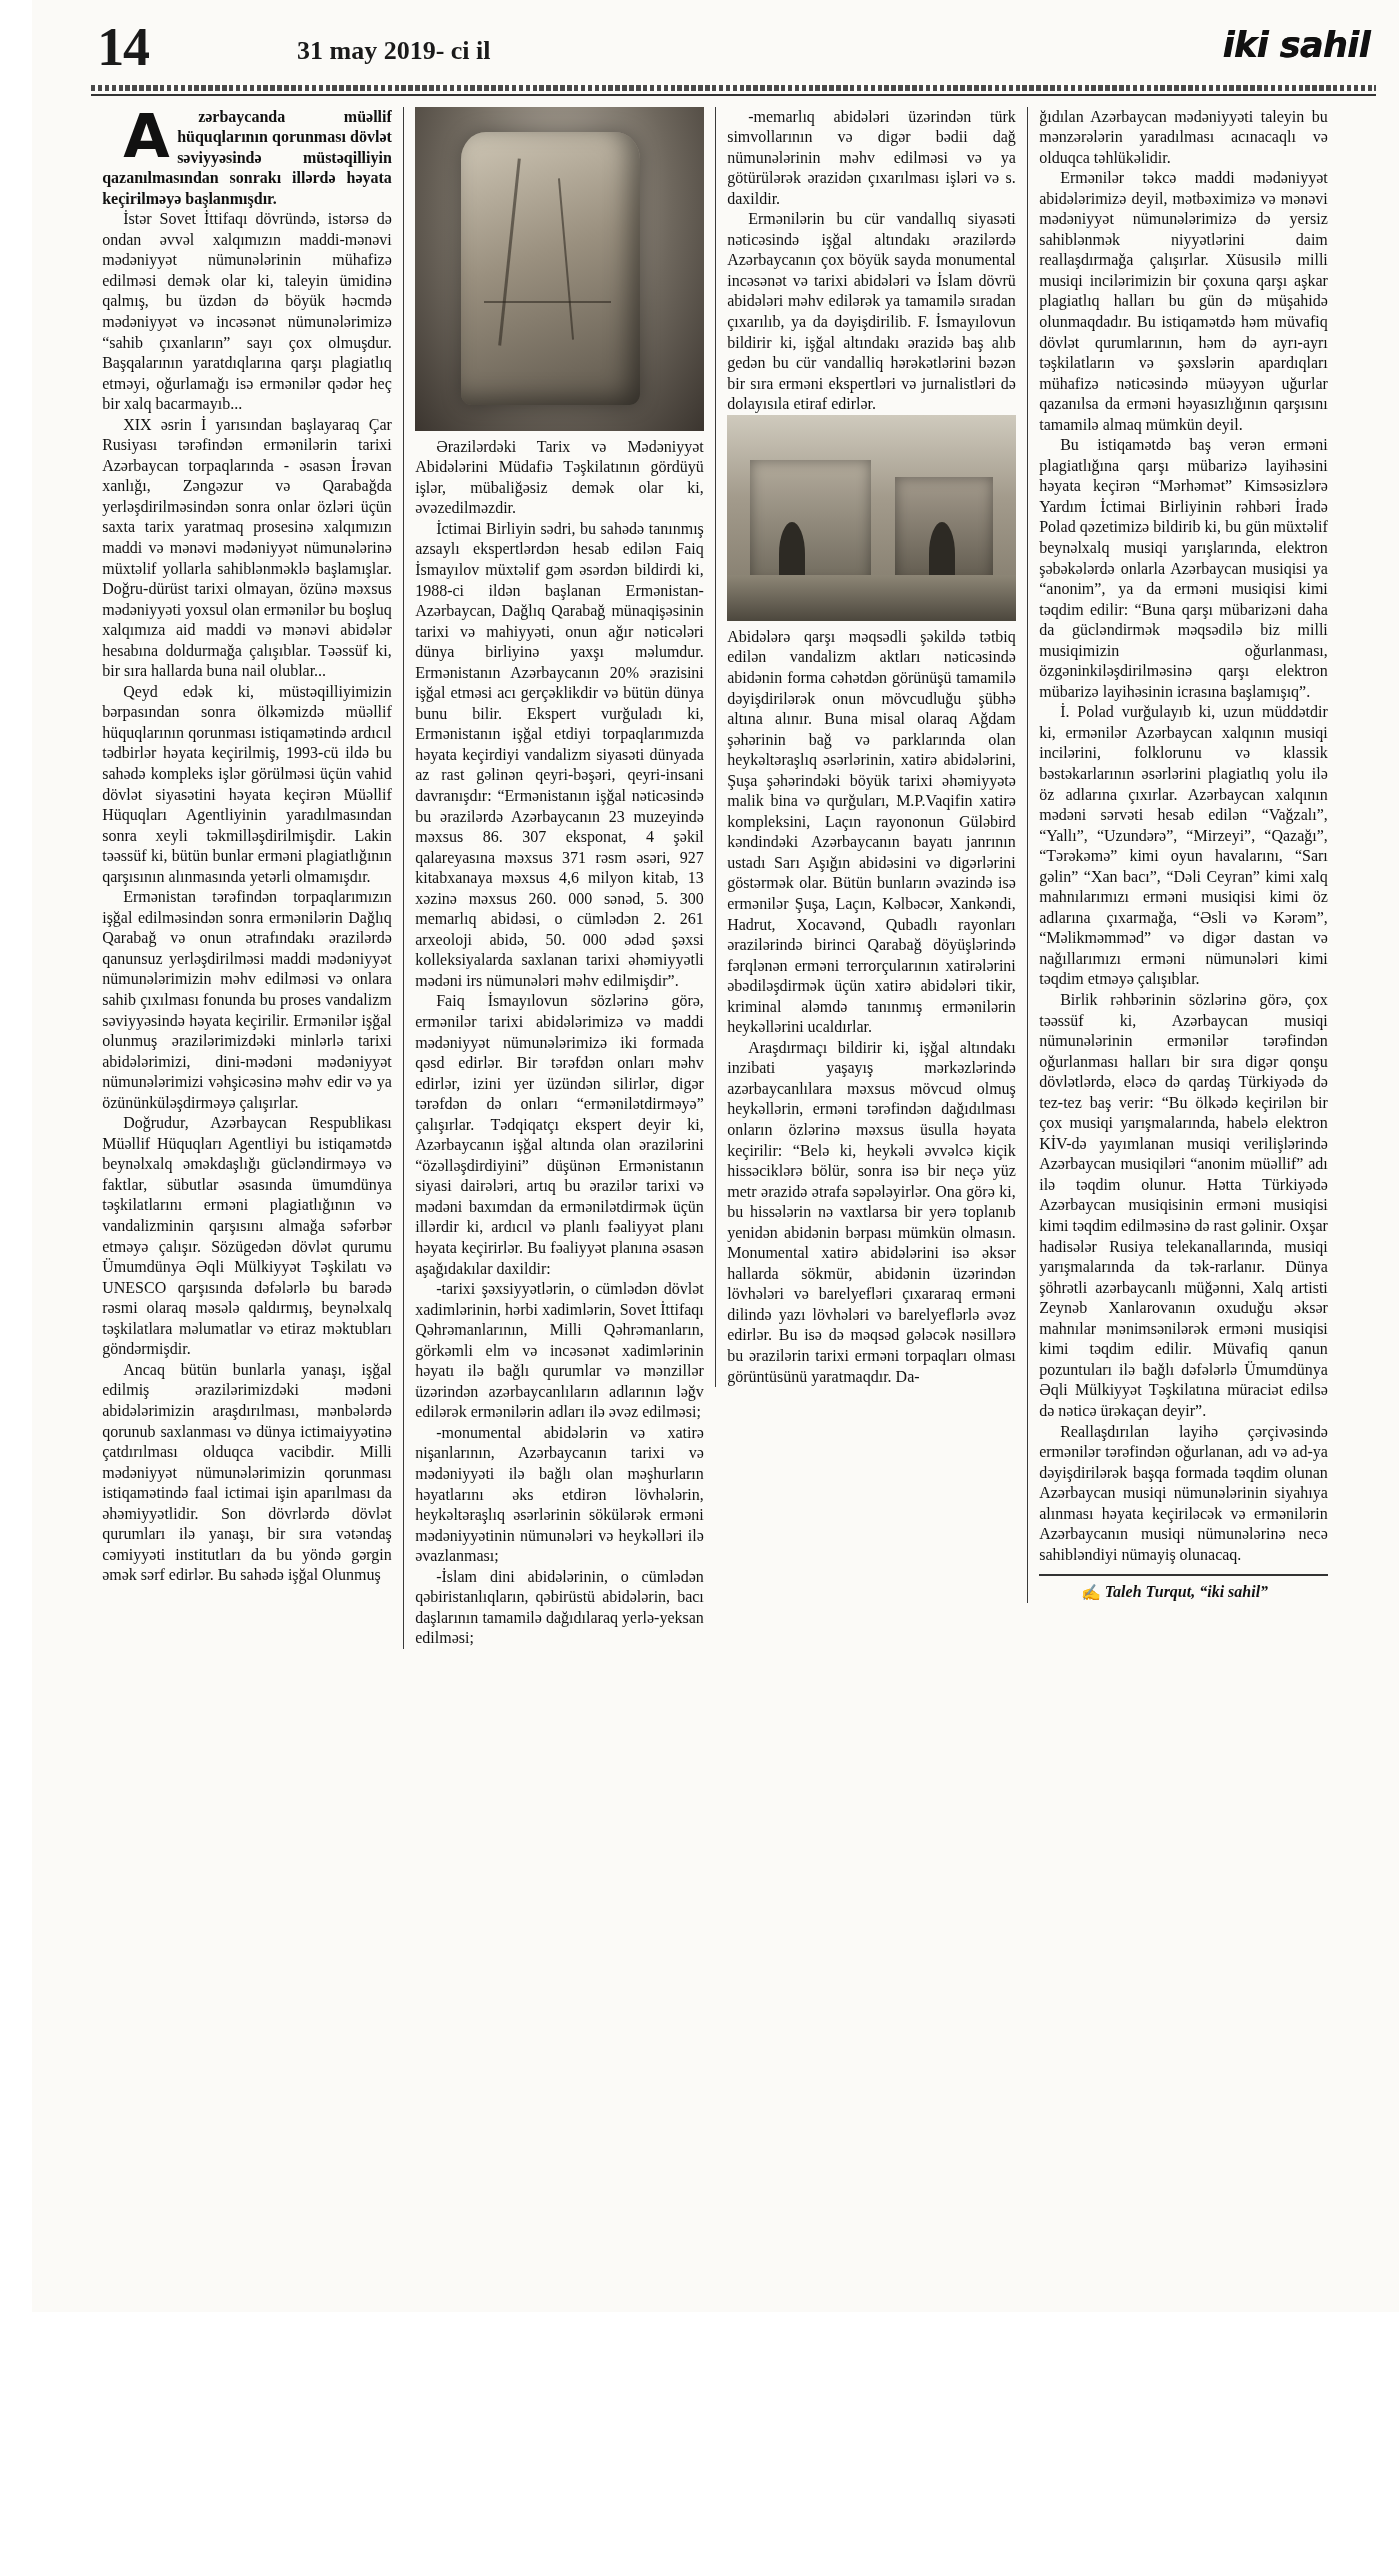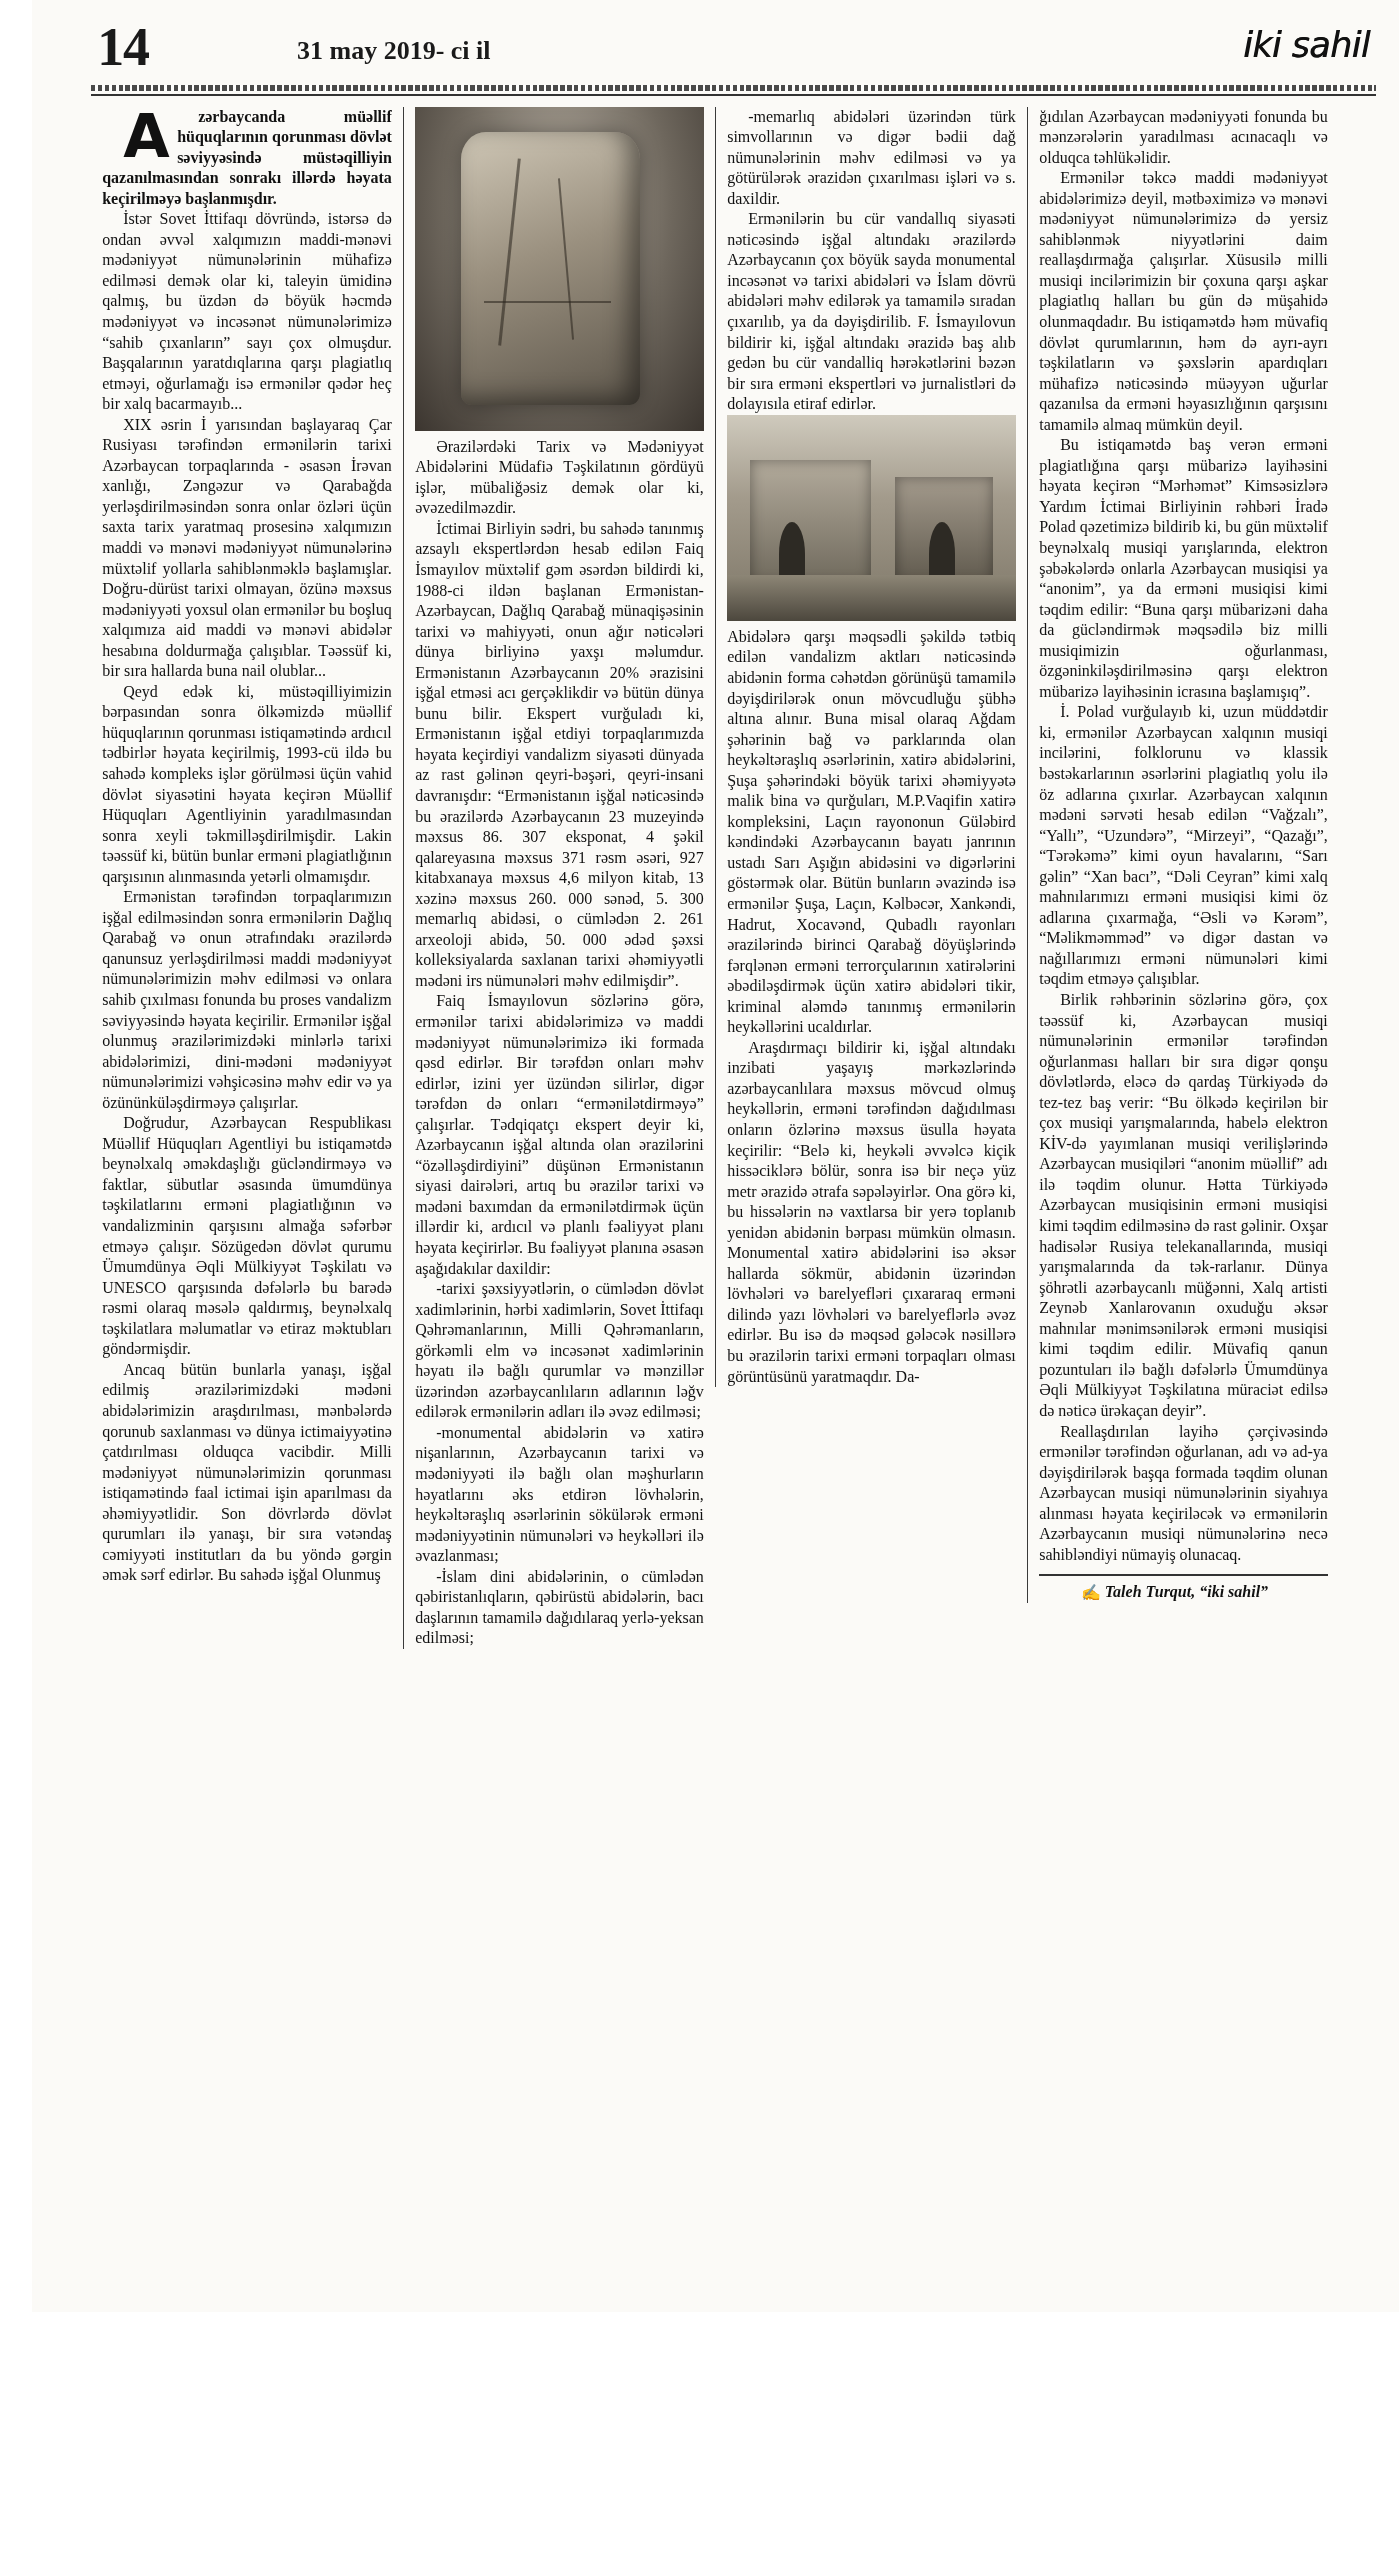--- a/index.html
+++ b/index.html
@@ -55,21 +55,21 @@
     font-family: "Liberation Serif", serif;
     font-weight: bold;
     font-size: 26px;
     color: #1a1a1a;
   }
   .brand {
     position: absolute;
     right: 6.2px;
     top: 0px;
     font-family: "DejaVu Sans", sans-serif;
-    font-weight: normal;
+    font-weight: bold;
     font-style: italic;
     font-size: 35px;
     letter-spacing: -0.6px;
     color: #111;
     text-shadow: 0.6px 0 0 #111;
   }
   .masthead-rule {
     position: absolute;
     left: 0;
     right: 0;
@@ -320,21 +320,21 @@
           <div class="ph-door" style="left:18%;"></div>
           <div class="ph-door" style="left:70%;"></div>
         </div>
 
         <p class="noindent">Abidələrə qarşı məqsədli şəkildə tətbiq edilən vandalizm aktları nəticəsində abidənin forma cəhətdən görünüşü tamamilə dəyişdirilərək onun mövcudluğu şübhə altına alınır. Buna misal olaraq Ağdam şəhərinin bağ və parklarında olan heykəltəraşlıq əsərlərinin, xatirə abidələrini, Şuşa şəhərindəki böyük tarixi əhəmiyyətə malik bina və qurğuları, M.P.Vaqifin xatirə kompleksini, Laçın rayononun Güləbird kəndindəki Azərbaycanın bayatı janrının ustadı Sarı Aşığın abidəsini və digərlərini göstərmək olar. Bütün bunların əvazində isə ermənilər Şuşa, Laçın, Kəlbəcər, Xankəndi, Hadrut, Xocavənd, Qubadlı rayonları ərazilərində birinci Qarabağ döyüşlərində fərqlənən erməni terrorçularının xatirələrini əbədiləşdirmək üçün xatirə abidələri tikir, kriminal aləmdə tanınmış ermənilərin heykəllərini ucaldırlar.</p>
         <p>Araşdırmaçı bildirir ki, işğal altındakı inzibati yaşayış mərkəzlərində azərbaycanlılara məxsus mövcud olmuş heykəllərin, erməni tərəfindən dağıdılması onların özlərinə məxsus üsulla həyata keçirilir: “Belə ki, heykəli əvvəlcə kiçik hissəciklərə bölür, sonra isə bir neçə yüz metr ərazidə ətrafa səpələyirlər. Ona görə ki, bu hissələrin nə vaxtlarsa bir yerə toplanıb yenidən abidənin bərpası mümkün olmasın. Monumental xatirə abidələrini isə əksər hallarda sökmür, abidənin üzərindən lövhələri və barelyefləri çıxararaq erməni dilində yazı lövhələri və barelyeflərlə əvəz edirlər. Bu isə də məqsəd gələcək nəsillərə bu ərazilərin tarixi erməni torpaqları olması görüntüsünü yaratmaqdır. Da-</p>
         <p></p>
       </div>
 
       <div class="col">
-        <p class="noindent">ğıdılan Azərbaycan mədəniyyəti fonunda bu mənzərələrin yaradılması acınacaqlı və olduqca təhlükəlidir.</p>
+        <p class="noindent">ğıdılan Azərbaycan mədəniyyəti taleyin bu mənzərələrin yaradılması acınacaqlı və olduqca təhlükəlidir.</p>
         <p>Ermənilər təkcə maddi mədəniyyət abidələrimizə deyil, mətbəximizə və mənəvi mədəniyyət nümunələrimizə də yersiz sahiblənmək niyyətlərini daim reallaşdırmağa çalışırlar. Xüsusilə milli musiqi incilərimizin bir çoxuna qarşı aşkar plagiatlıq halları bu gün də müşahidə olunmaqdadır. Bu istiqamətdə həm müvafiq dövlət qurumlarının, həm də ayrı-ayrı təşkilatların və şəxslərin apardıqları mühafizə nəticəsində müəyyən uğurlar qazanılsa da erməni həyasızlığının qarşısını tamamilə almaq mümkün deyil.</p>
         <p>Bu istiqamətdə baş verən erməni plagiatlığına qarşı mübarizə layihəsini həyata keçirən “Mərhəmət” Kimsəsizlərə Yardım İctimai Birliyinin rəhbəri İradə Polad qəzetimizə bildirib ki, bu gün müxtəlif beynəlxalq musiqi yarışlarında, elektron şəbəkələrdə onlarla Azərbaycan musiqisi ya “anonim”, ya da erməni musiqisi kimi təqdim edilir: “Buna qarşı mübarizəni daha da gücləndirmək məqsədilə biz milli musiqimizin oğurlanması, özgəninkiləşdirilməsinə qarşı elektron mübarizə layihəsinin icrasına başlamışıq”.</p>
         <p>İ. Polad vurğulayıb ki, uzun müddətdir ki, ermənilər Azərbaycan xalqının musiqi incilərini, folklorunu və klassik bəstəkarlarının əsərlərini plagiatlıq yolu ilə öz adlarına çıxırlar. Azərbaycan xalqının mədəni sərvəti hesab edilən “Vağzalı”, “Yallı”, “Uzundərə”, “Mirzeyi”, “Qazağı”, “Tərəkəmə” kimi oyun havalarını, “Sarı gəlin” “Xan bacı”, “Dəli Ceyran” kimi xalq mahnılarımızı erməni musiqisi kimi öz adlarına çıxarmağa, “Əsli və Kərəm”, “Məlikməmməd” və digər dastan və nağıllarımızı erməni nümunələri kimi təqdim etməyə çalışıblar.</p>
         <p>Birlik rəhbərinin sözlərinə görə, çox təəssüf ki, Azərbaycan musiqi nümunələrinin ermənilər tərəfindən oğurlanması halları bir sıra digər qonşu dövlətlərdə, eləcə də qardaş Türkiyədə də tez-tez baş verir: “Bu ölkədə keçirilən bir çox musiqi yarışmalarında, habelə elektron KİV-də yayımlanan musiqi verilişlərində Azərbaycan musiqiləri “anonim müəllif” adı ilə təqdim olunur. Hətta Türkiyədə Azərbaycan musiqisinin erməni musiqisi kimi təqdim edilməsinə də rast gəlinir. Oxşar hadisələr Rusiya telekanallarında, musiqi yarışmalarında da tək-rarlanır. Dünya şöhrətli azərbaycanlı müğənni, Xalq artisti Zeynəb Xanlarovanın oxuduğu əksər mahnılar mənimsənilərək erməni musiqisi kimi təqdim edilir. Müvafiq qanun pozuntuları ilə bağlı dəfələrlə Ümumdünya Əqli Mülkiyyət Təşkilatına müraciət edilsə də nəticə ürəkaçan deyir”.</p>
         <p>Reallaşdırılan layihə çərçivəsində ermənilər tərəfindən oğurlanan, adı və ad-ya dəyişdirilərək başqa formada təqdim olunan Azərbaycan musiqi nümunələrinin siyahıya alınması həyata keçiriləcək və ermənilərin Azərbaycanın musiqi nümunələrinə necə sahibləndiyi nümayiş olunacaq.</p>
 
         <div class="sig-rule"></div>
         <p class="sig-name">
           <span class="leaf-icon">✍</span><span>Taleh Turqut, “iki sahil”</span>
         </p>

